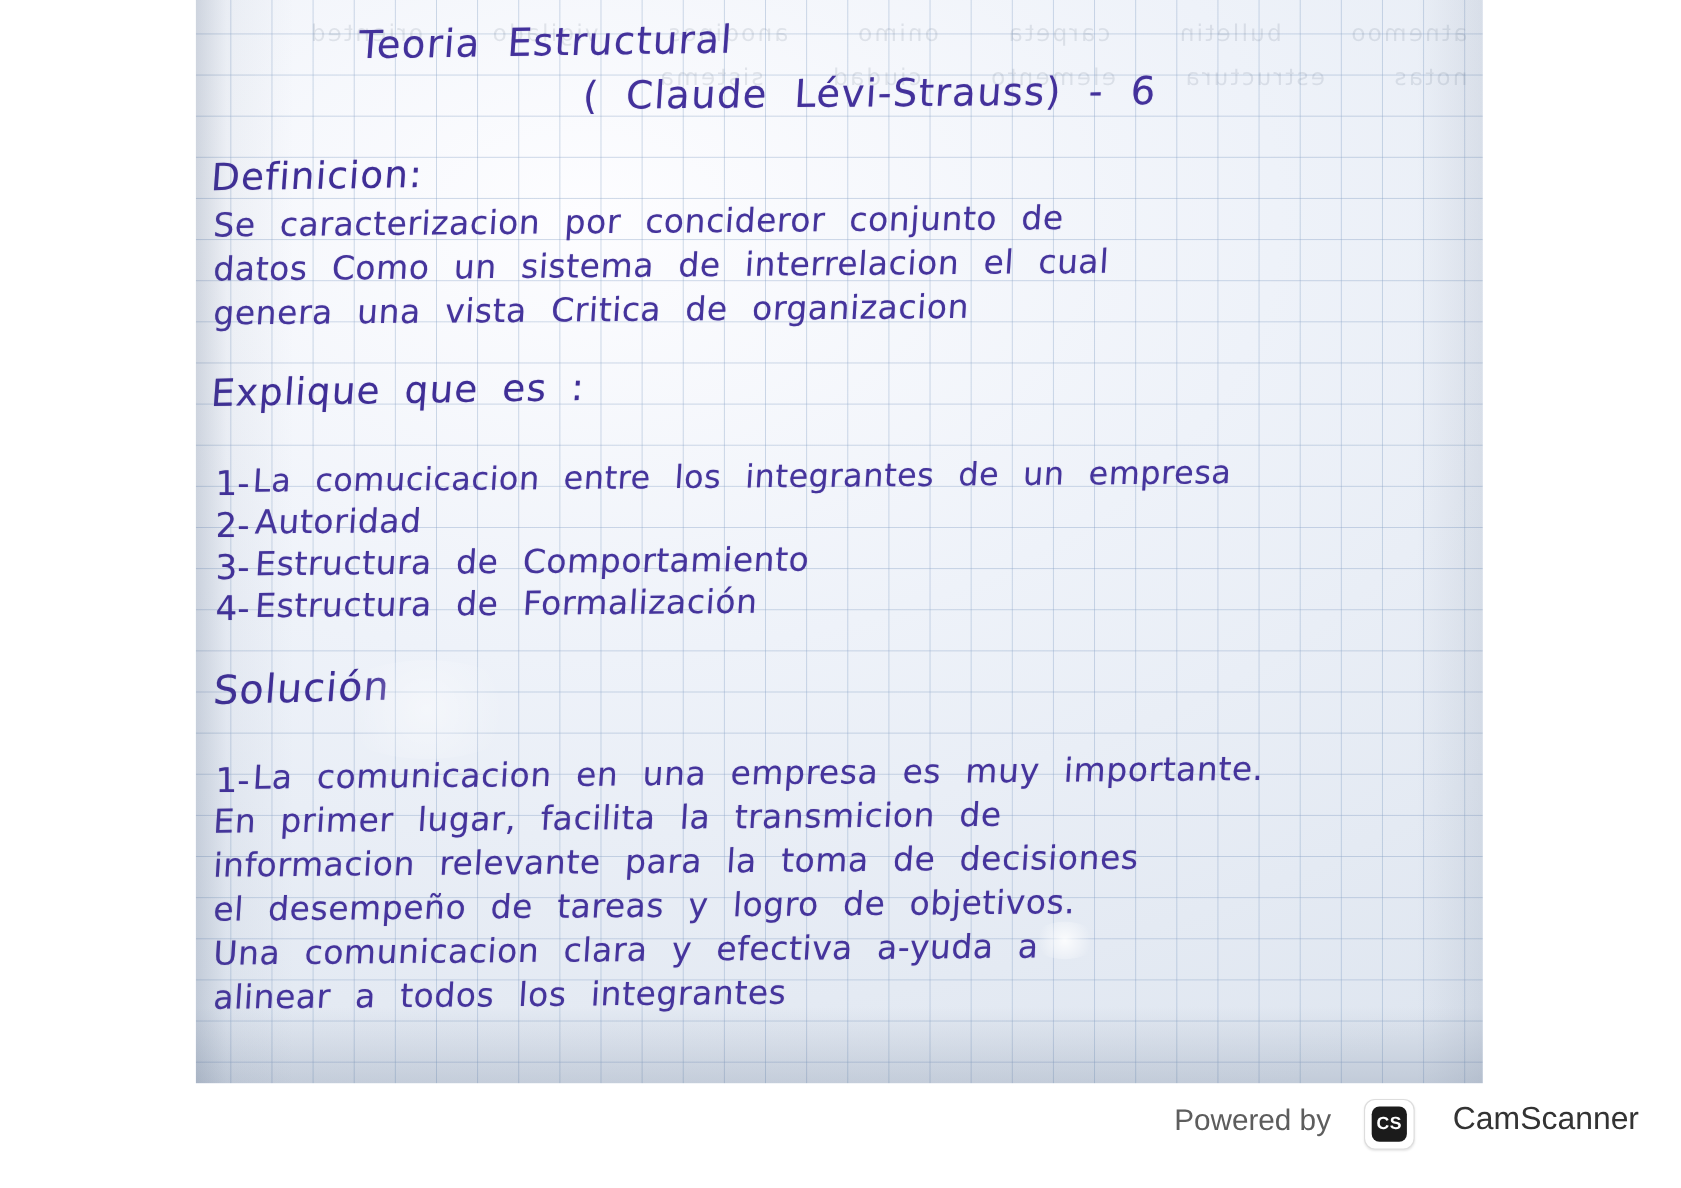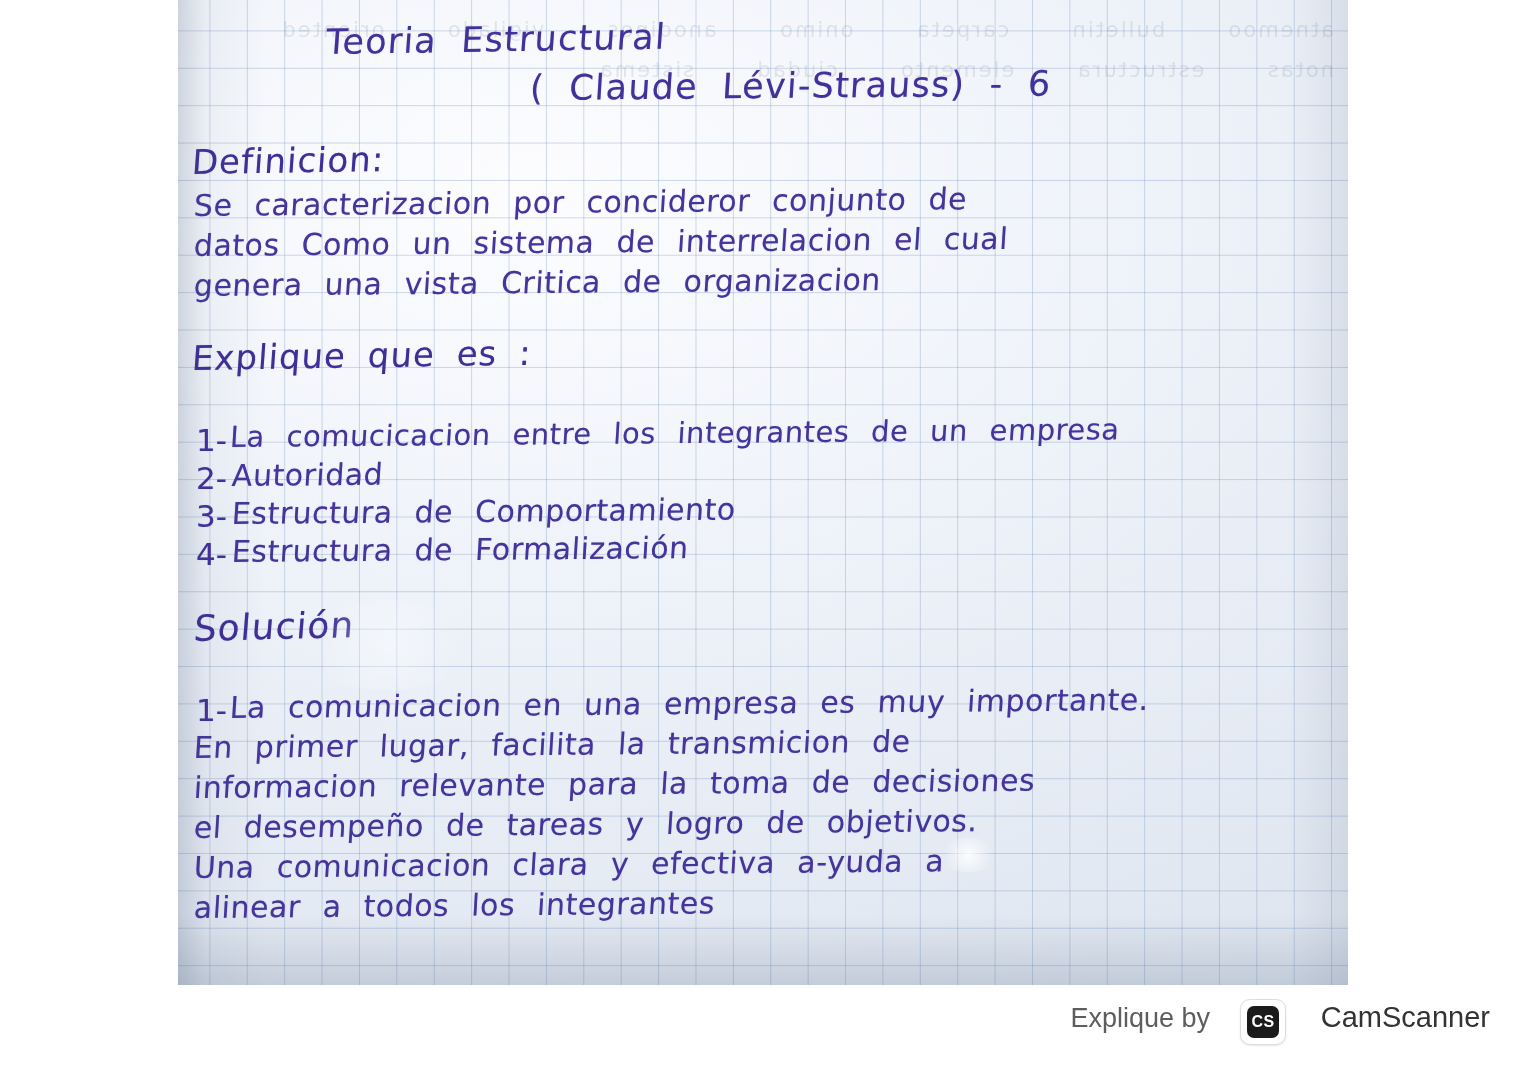--- a/index.html
+++ b/index.html
@@ -243,20 +243,20 @@
 
     </div>
 
     <div class="smudge" style="left:760px; top:838px; width:60px; height:34px;"></div>
     <div class="smudge" style="left:120px; top:600px; width:180px; height:90px; opacity:0.5;"></div>
 
     <div id="shading"></div>
   </div>
 
   <div id="footer">
-    <div id="powered">Explique by</div>
+    <div id="powered">Powered by</div>
     <div id="cs-logo">
       <div class="cs-badge">CS</div>
     </div>
     <div id="cs-name">CamScanner</div>
   </div>
 
 </div>
 
 </body></html>

